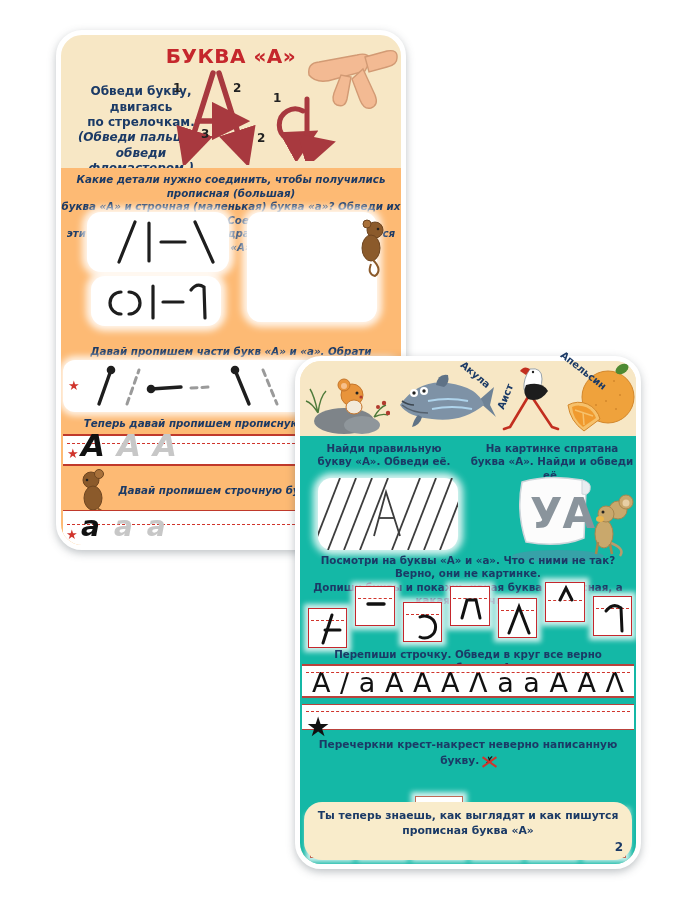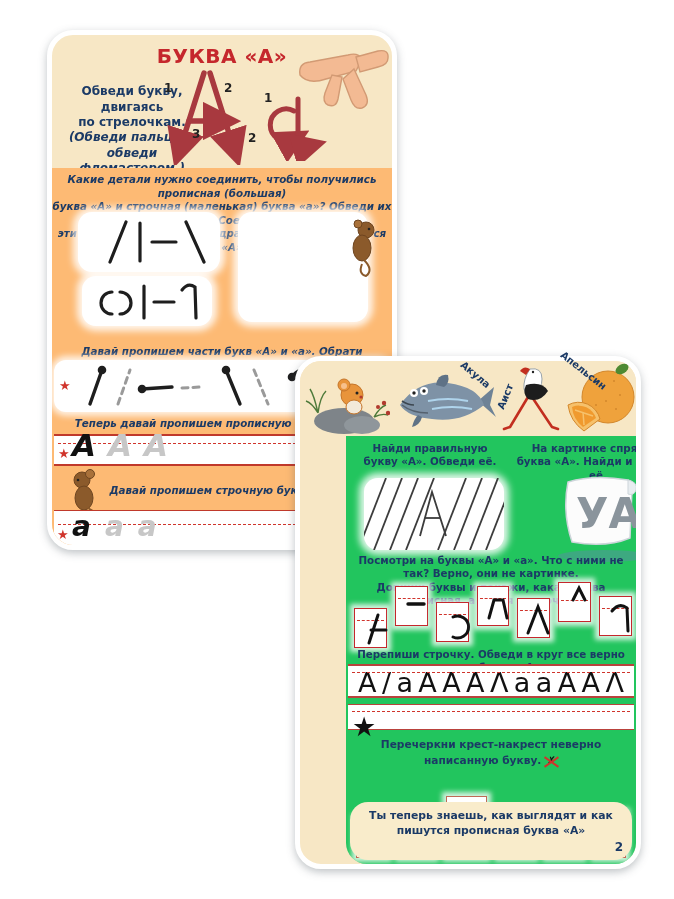--- a/index.html
+++ b/index.html
@@ -6,21 +6,21 @@
   body{
     width:674px;height:899px;position:relative;background:#ffffff;
     font-family:"DejaVu Sans","Liberation Sans",sans-serif;
     -webkit-font-smoothing:antialiased;
   }
   .card{
     position:absolute;box-sizing:border-box;
     background:#F7E7C5;border:5px solid #ffffff;border-radius:26px;
     box-shadow:0 3px 9px rgba(70,80,90,.35);
   }
-  #card-left{left:47px;top:30px;width:350px;height:520px;z-index:1;}
+  #card-left{left:56px;top:30px;width:350px;height:520px;z-index:1;}
   #card-right{left:295px;top:356px;width:346px;height:513px;z-index:2;}
   .red{color:#C5272C;}
   
   .lc-header{position:relative;height:133px;}
   .lc-title{padding-top:9px;text-align:center;font-size:20px;font-weight:bold;color:#C5272C;letter-spacing:.5px;}
   .lc-instr{position:absolute;left:4px;top:34px;width:152px;text-align:center;
     font-size:12px;font-weight:bold;color:#1B3A66;line-height:1.28;white-space:pre-line;}
   .lc-instr .ital{font-style:italic;display:block;}
   .lc-instr .para2{display:block;margin-top:7px;}
   .letter-num{position:absolute;font-size:12px;font-weight:bold;color:#222;}
@@ -33,22 +33,22 @@
   .wband{position:absolute;background:#ffffff;box-shadow:0 0 6px 4px rgba(255,255,255,.8);}
   .star{position:absolute;color:#D0342C;font-size:13px;}
   .rule-line{position:absolute;left:2px;right:2px;background:#ffffff;box-sizing:border-box;
     border-top:2px solid #C0392B;border-bottom:2px solid #C0392B;}
   .rule-dash{position:absolute;left:4px;right:4px;border-top:1.5px dashed #D0342C;}
   .trace{position:absolute;font-weight:bold;color:#111;display:flex;align-items:flex-end;}
   .ghost{color:#C7C7C7;}
   
   .rc-banner{position:relative;height:75px;background:#F7E7C5;border-radius:21px 21px 0 0;}
   .banner-label{position:absolute;font-size:10px;font-weight:bold;color:#1B3A66;}
-  .rc-body{position:absolute;left:0;right:0;top:75px;bottom:0;background:#22c55e;
-    border-radius:0 0 21px 21px;overflow:hidden;margin-left:46px;}
+  .rc-body{position:absolute;left:0;right:0;top:75px;bottom:0;background:#14b8a6;
+    border-radius:0 0 21px 21px;overflow:hidden;}
   .col-text{position:absolute;text-align:center;font-size:10.3px;font-weight:bold;
     color:#1B3A66;line-height:1.3;white-space:pre-line;}
   .pbox{position:relative;width:40px;height:40px;background:#ffffff;border:1.6px solid #C5272C;
     box-sizing:border-box;box-shadow:0 0 5px 4px rgba(255,255,255,.8);}
   .pbox .dash{position:absolute;top:28%;left:2px;right:2px;border-top:1.4px dashed #D0342C;}
   .pbox svg{position:absolute;left:0;top:0;}
   .letters-band{position:absolute;left:2px;right:2px;background:#fff;box-sizing:border-box;
     border-top:2.5px solid #B9423C;border-bottom:2.5px solid #B9423C;
     display:flex;justify-content:space-between;align-items:flex-end;padding:0 10px;}
   .letters-band span{font-size:27px;font-weight:500;color:#111;line-height:1;}

